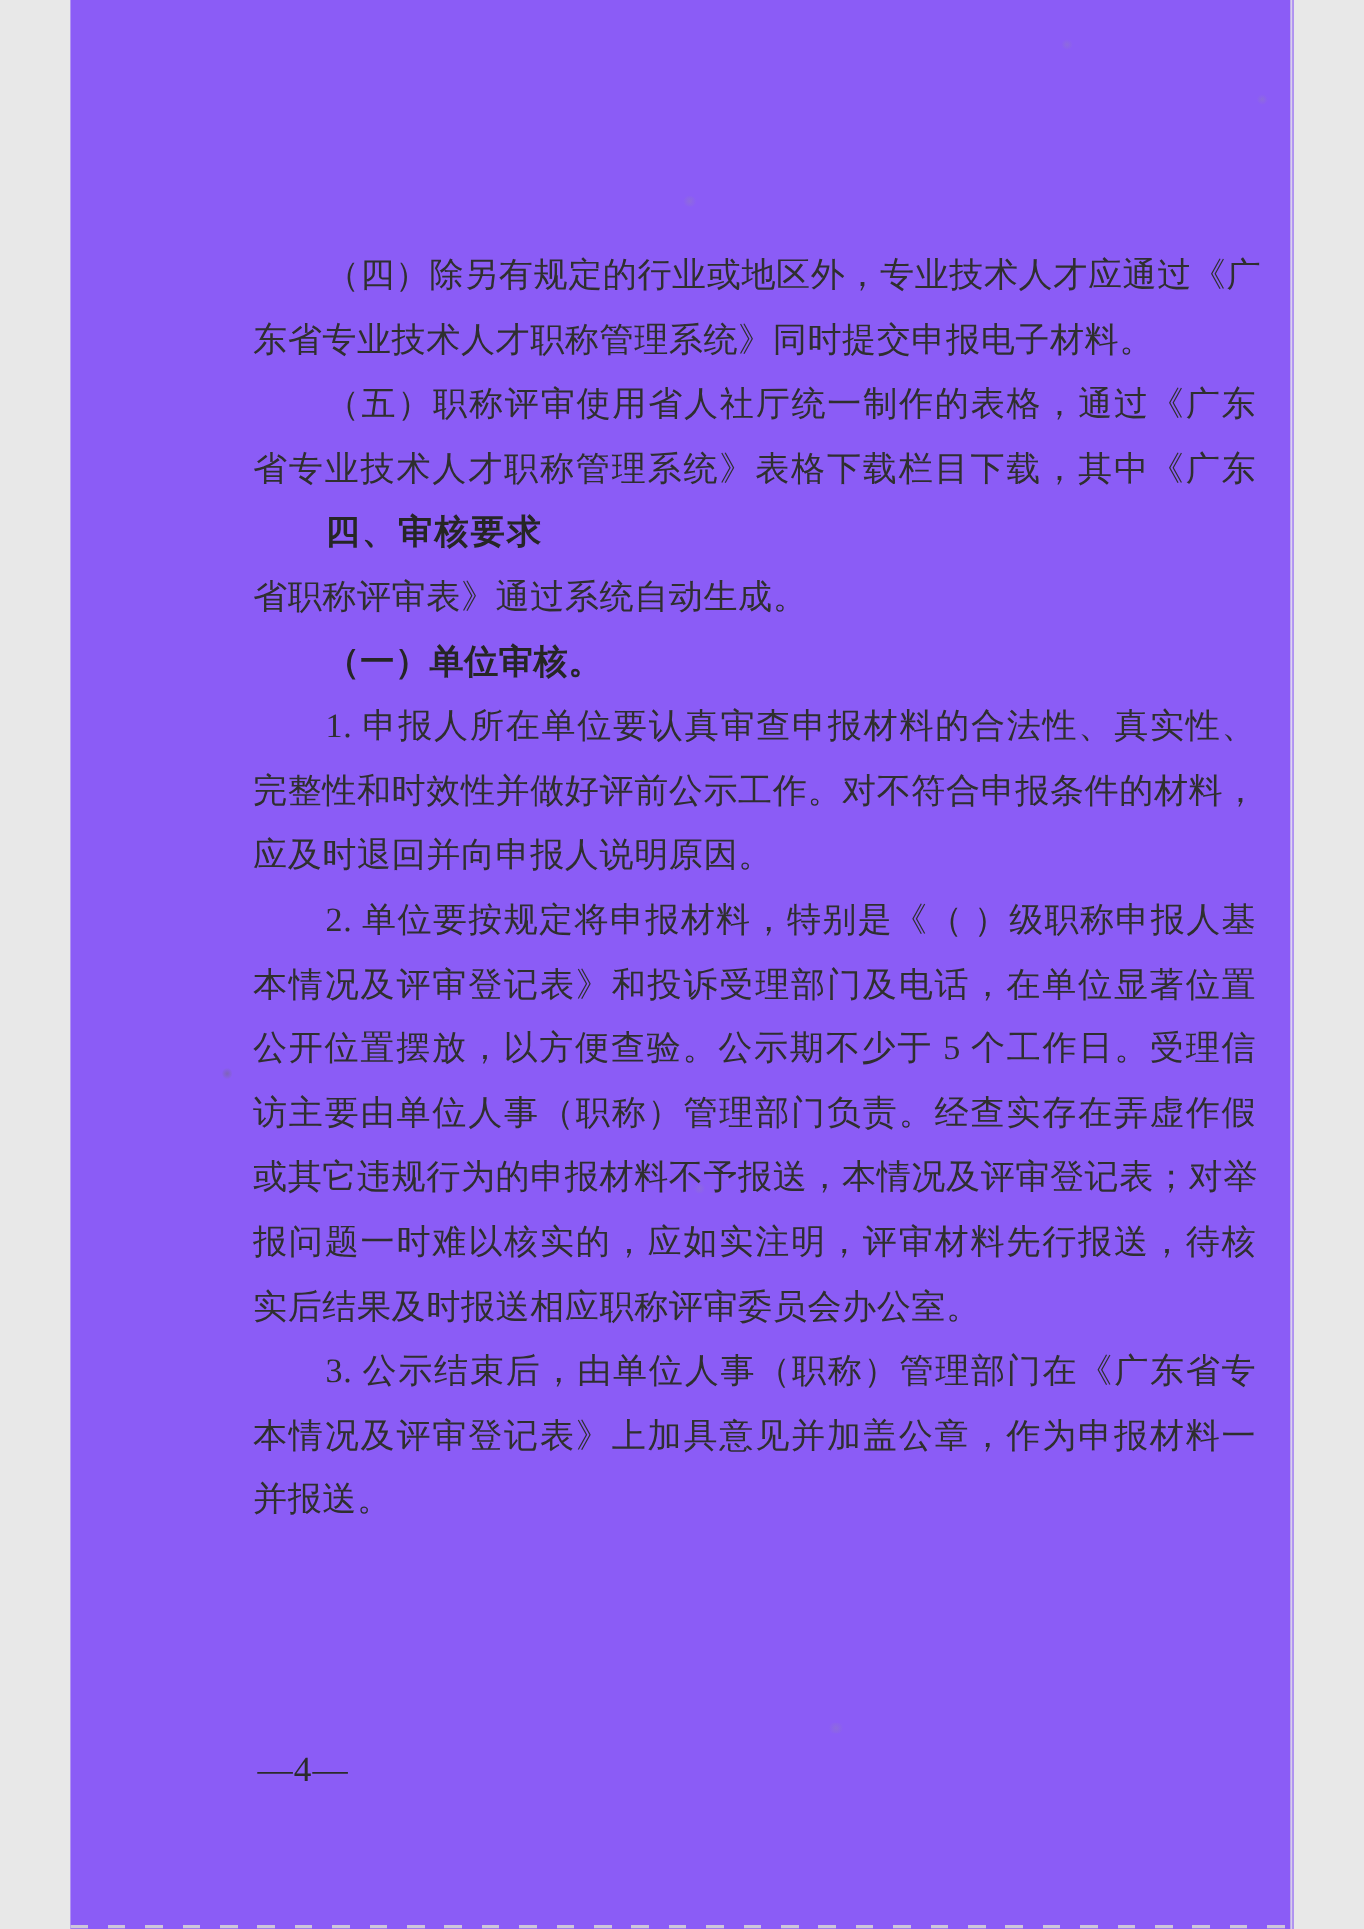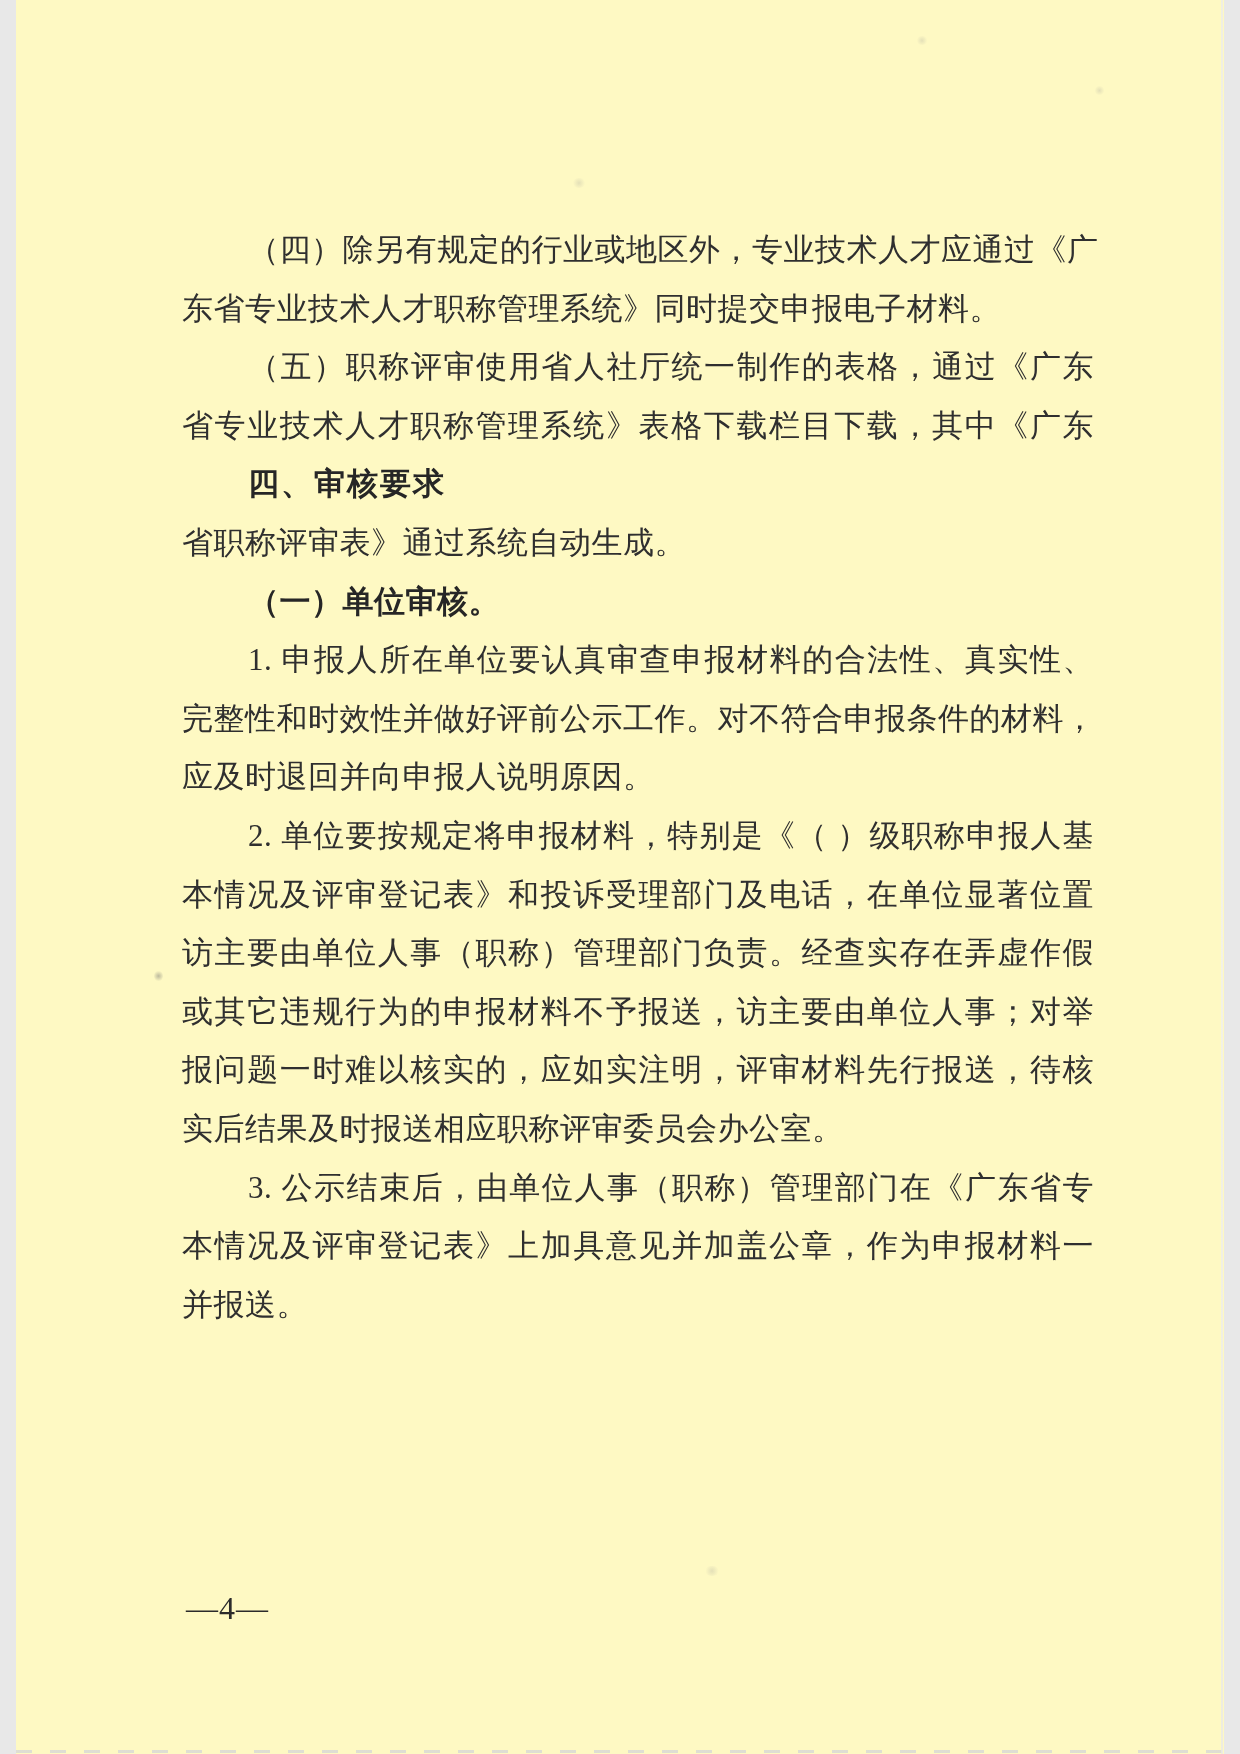--- a/index.html
+++ b/index.html
@@ -2,24 +2,24 @@
 <html lang="zh"><head>
 <meta charset="utf-8">
 <style>
   html, body {
     margin: 0;
     padding: 0;
     background: #e8e8e8;
   }
   .page {
     position: relative;
-    width: 1208px;
+    width: 1112px;
     height: 1754px;
     margin: 0 auto;
-    background: #fef9c3;
+    background: #8b5cf6;
     overflow: hidden;
     font-family: "Liberation Serif", "DejaVu Serif", serif;
     color: #2f2f2f;
   }
   .doc-body {
     position: absolute;
     left: 166px;
     top: 221px;
     width: 912px;
   }
@@ -102,22 +102,23 @@
     <div class="line indent full">（五）职称评审使用省人社厅统一制作的表格，通过《广东</div>
     <div class="line full">省专业技术人才职称管理系统》表格下载栏目下载，其中《广东</div>
     <div class="line indent heading heading-sans">四、审核要求</div>
     <div class="line">省职称评审表》通过系统自动生成。</div>
     <div class="line indent heading">（一）单位审核。</div>
     <div class="line indent full">1. 申报人所在单位要认真审查申报材料的合法性、真实性、</div>
     <div class="line full">完整性和时效性并做好评前公示工作。对不符合申报条件的材料，</div>
     <div class="line">应及时退回并向申报人说明原因。</div>
     <div class="line indent full">2. 单位要按规定将申报材料，特别是《（ ）级职称申报人基</div>
     <div class="line full">本情况及评审登记表》和投诉受理部门及电话，在单位显著位置</div>
+    <div class="line full">公开位置摆放，以方便查验。公示期不少于 5 个工作日。受理信</div>
     <div class="line full">访主要由单位人事（职称）管理部门负责。经查实存在弄虚作假</div>
-    <div class="line full">或其它违规行为的申报材料不予报送，访主要由单位人事；对举</div>
+    <div class="line full">或其它违规行为的申报材料不予报送，本情况及评审登记表；对举</div>
     <div class="line full">报问题一时难以核实的，应如实注明，评审材料先行报送，待核</div>
     <div class="line">实后结果及时报送相应职称评审委员会办公室。</div>
     <div class="line indent full">3. 公示结束后，由单位人事（职称）管理部门在《广东省专</div>
     <div class="line full">本情况及评审登记表》上加具意见并加盖公章，作为申报材料一</div>
     <div class="line">并报送。</div>
   </div>
 
   <div class="page-number">—4—</div>
 
   <div class="scan-bottom-edge"></div>

